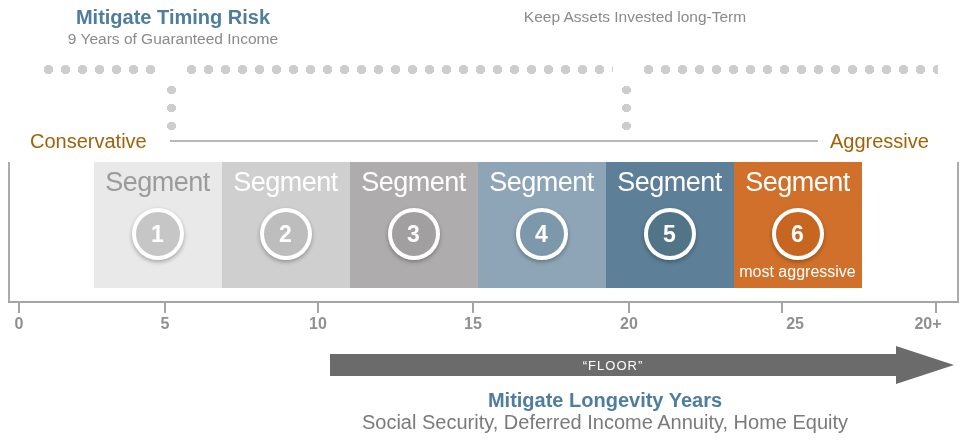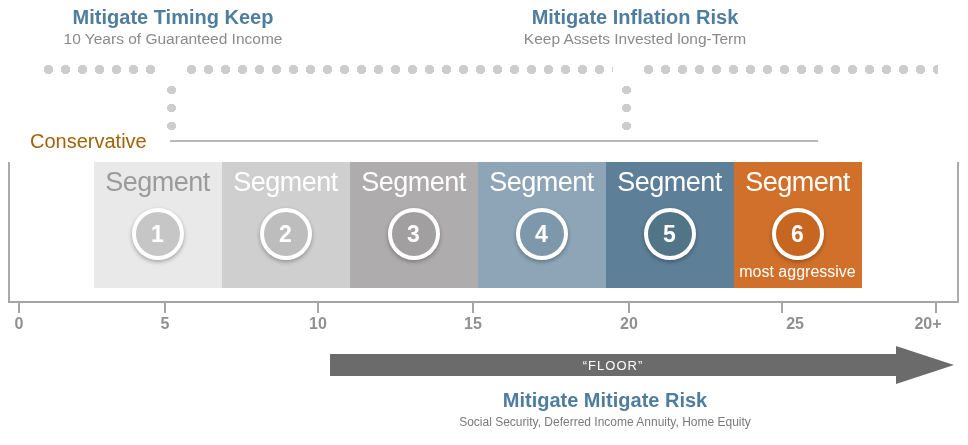--- a/index.html
+++ b/index.html
@@ -57,38 +57,38 @@
     width:0;height:0;border-top:19px solid transparent;border-bottom:19px solid transparent;
     border-left:58px solid #6b6b6b;
   }
 </style>
 </head>
 <body>
 
 <div class="stage">
 
   <div class="abs head-block" style="left:38px;top:6px;width:270px;">
-    <div class="head-title">Mitigate Timing Keep</div>
-    <div class="head-sub">10 Years of Guaranteed Income</div>
+    <div class="head-title">Mitigate Timing Risk</div>
+    <div class="head-sub">9 Years of Guaranteed Income</div>
   </div>
 
   <div class="abs head-block" style="left:500px;top:6px;width:270px;">
-    <div class="head-title">Mitigate Inflation Risk</div>
     <div class="head-sub">Keep Assets Invested long-Term</div>
   </div>
 
   <div class="abs dots-h" style="left:40px;top:65px;width:118px;"></div>
   <div class="abs dots-h" style="left:183px;top:65px;width:430px;"></div>
   <div class="abs dots-h" style="left:640px;top:65px;width:298px;"></div>
 
   <div class="abs dots-v" style="left:167px;top:81px;height:52px;"></div>
   <div class="abs dots-v" style="left:622px;top:81px;height:52px;"></div>
 
   <div class="abs spectrum-text" style="left:30px;top:130px;">Conservative</div>
   <div class="abs spectrum-line" style="left:170px;top:140px;width:648px;"></div>
+  <div class="abs spectrum-text" style="left:830px;top:130px;">Aggressive</div>
 
   <div class="abs boundary-line" style="left:8px;top:162px;height:140px;"></div>
   <div class="abs boundary-line" style="left:957px;top:162px;height:140px;"></div>
 
   <div class="abs segments-row">
     <div class="segment" style="background: rgb(233, 233, 233);">
       <div class="seg-label" style="color: rgb(155, 155, 155);">Segment</div>
       <div class="seg-circle" style="background: rgb(198, 198, 198);">
         <span class="seg-num">1</span>
       </div>
@@ -141,17 +141,17 @@
   <div class="abs axis-label" style="left:607px;top:315px;">20</div>
   <div class="abs axis-label" style="left:760px;top:315px;text-align:right;">25</div>
   <div class="abs axis-label" style="left:906px;top:315px;">20+</div>
 
   <div class="abs floor-body" style="left:330px;top:354px;width:566px;">
     <span class="floor-text">“FLOOR”</span>
   </div>
   <div class="abs floor-head" style="left:896px;top:346px;"></div>
 
   <div class="abs head-block" style="left:355px;top:389px;width:500px;">
-    <div class="head-title">Mitigate Mitigate Risk</div>
-    <div class="head-sub" style="color:#7a7a7a;font-size:12px;">Social Security, Deferred Income Annuity, Home Equity</div>
+    <div class="head-title">Mitigate Longevity Years</div>
+    <div class="head-sub" style="color:#7a7a7a;font-size:20px;">Social Security, Deferred Income Annuity, Home Equity</div>
   </div>
 
 </div>
 
 </body></html>

